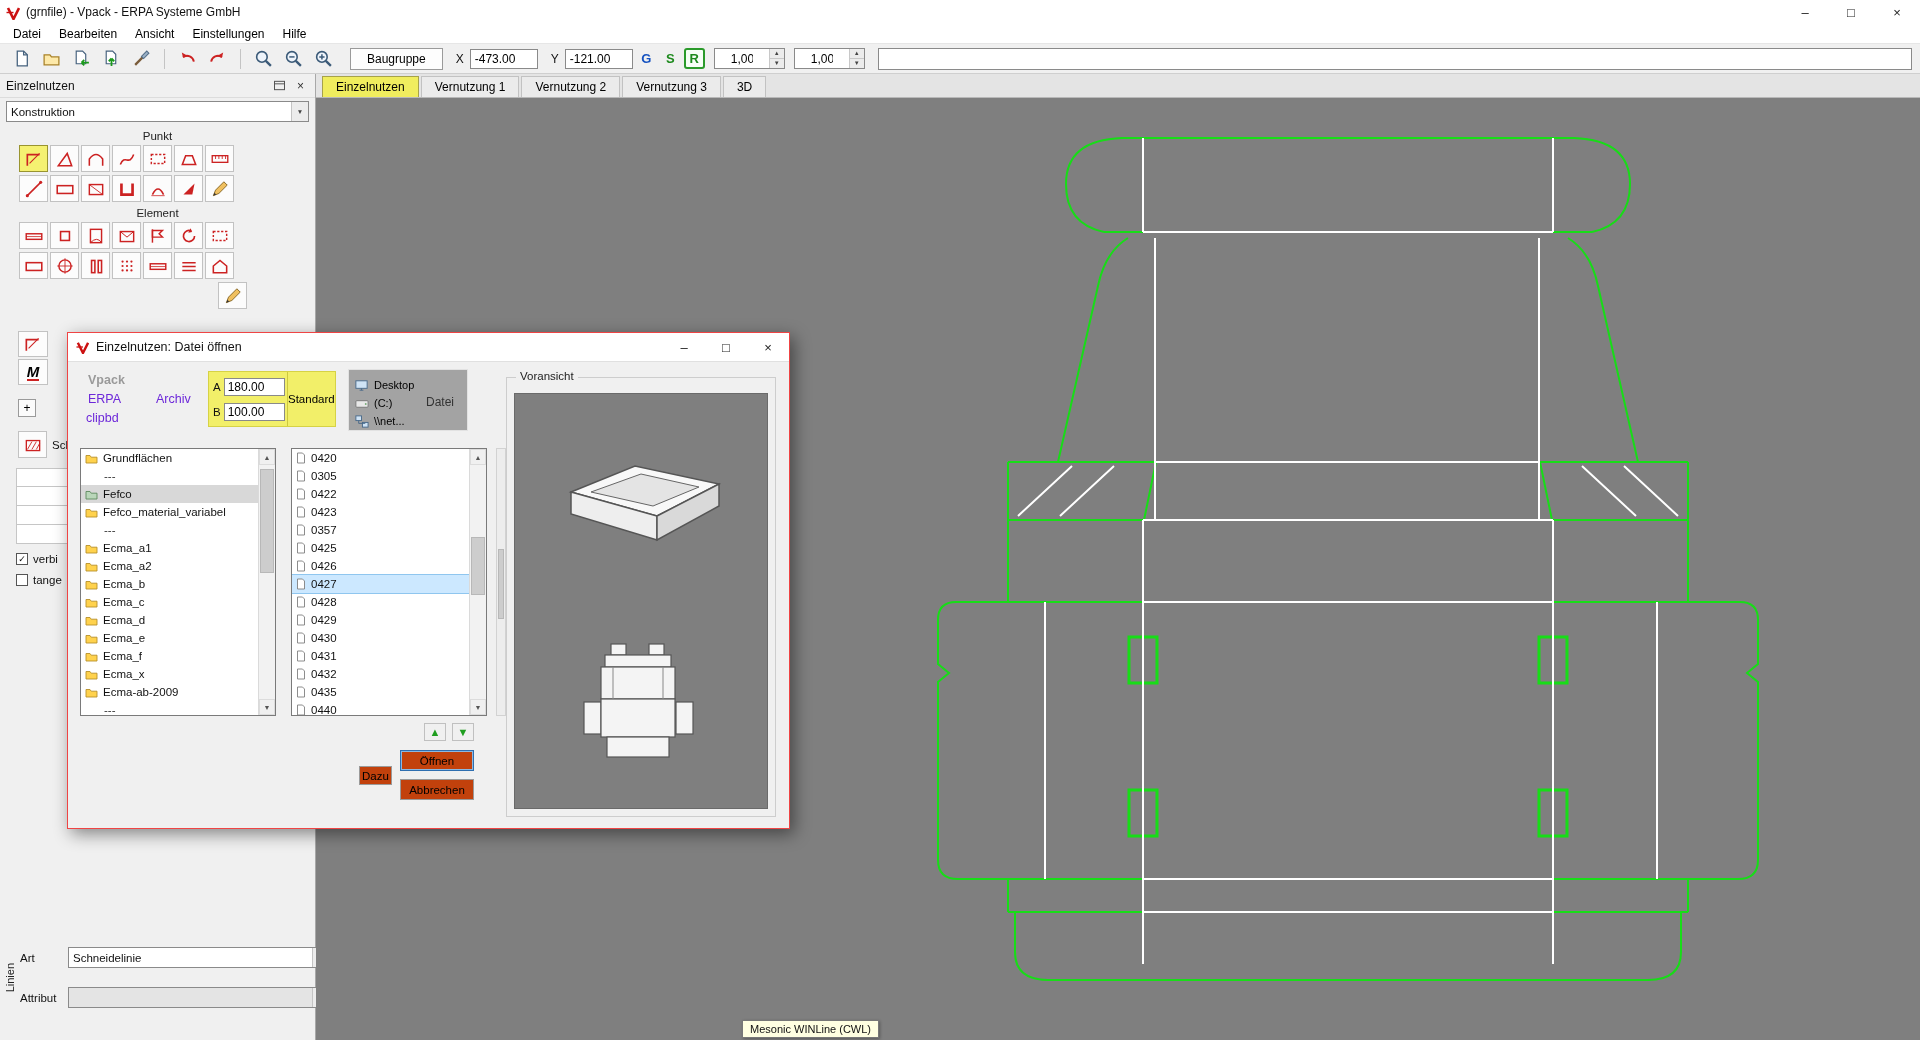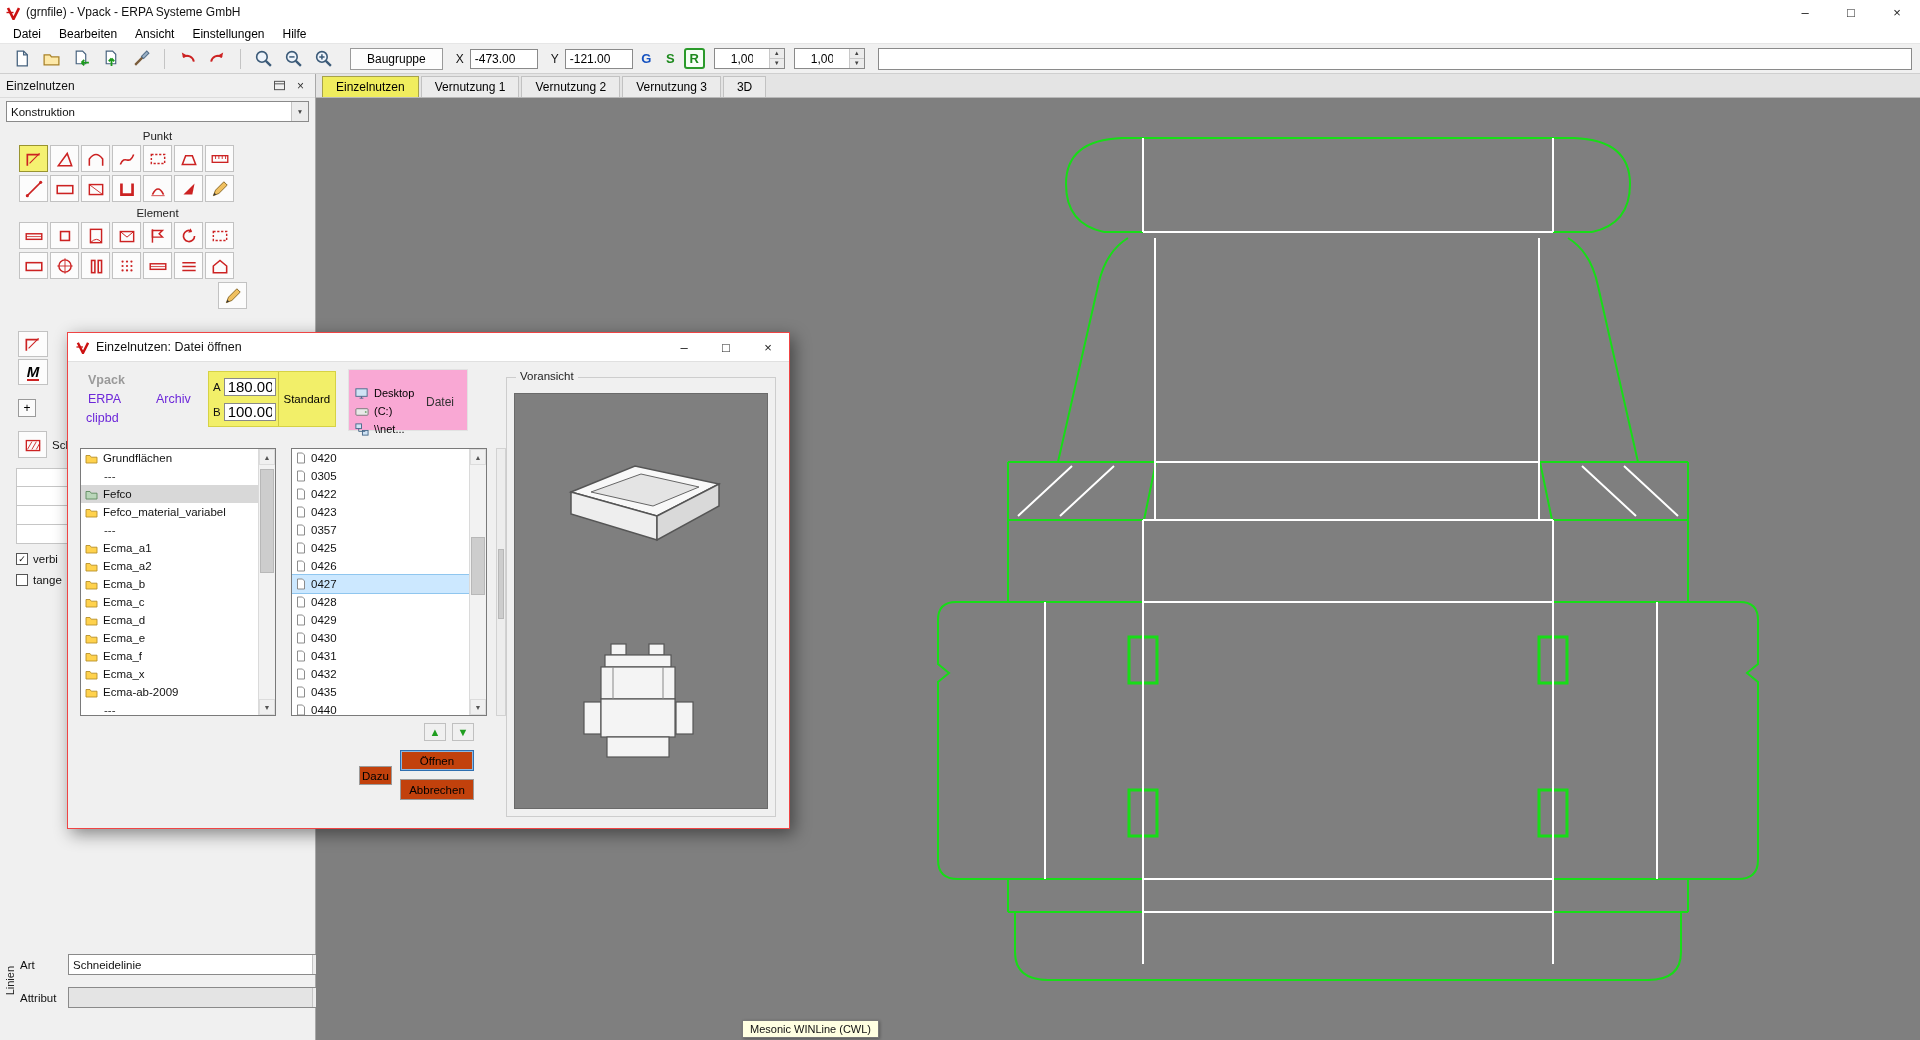--- a/index.html
+++ b/index.html
@@ -53,21 +53,21 @@
   .tallcol{display:flex;flex-direction:column;gap:2px;padding-left:18px;margin-top:22px}
   .plusbox{width:18px;height:18px;border:1px solid #9a9a9a;background:#fbfbfb;font-size:12px;line-height:15px;text-align:center;margin:14px 0 0 18px}
   .schrow{display:flex;align-items:center;gap:5px;padding-left:18px;margin-top:14px;font-size:11.5px}
   .emptyrows{margin:10px 0 0 16px;width:290px}
   .emptyrow{height:19px;background:#fff;border:1px solid #c6c6c6;border-top:none}
   .emptyrow:first-child{border-top:1px solid #c6c6c6}
   .cbrow{display:flex;align-items:center;gap:5px;padding-left:16px;margin-top:9px;font-size:11.5px}
   .cb{width:12px;height:12px;border:1px solid #555;background:#fff;font-size:9px;line-height:10px;text-align:center;color:#111}
   .lp-bottom{position:absolute;left:4px;bottom:32px;display:flex;gap:4px;align-items:center}
   .linien-tab{writing-mode:vertical-rl;transform:rotate(180deg);font-size:11px;color:#222;padding:2px 0}
-  .lp-rows{display:flex;flex-direction:column;gap:12px}
+  .lp-rows{display:flex;flex-direction:column;gap:19px}
   .lp-row{display:flex;align-items:center;gap:6px;font-size:11.5px}
   .lp-row .rlbl{width:42px}
   .combo.w218{width:262px}
   .combo.disabled{background:#e4e4e4;color:#777}
 
   
   .canvas-col{flex:1;display:flex;flex-direction:column;min-width:0}
   .tabbar{height:24px;background:#e4e4e4;display:flex;align-items:flex-end;padding-left:6px;gap:2px;border-bottom:1px solid #b8b8b8}
   .tab{padding:3px 13px;font-size:12px;border:1px solid #c2c2c2;border-bottom:none;background:#ebebeb}
   .tab.active{background:#f0ed5e;border-color:#a6a24a}
@@ -79,23 +79,23 @@
     border:1px solid #ef4444;box-shadow:4px 5px 16px rgba(0,0,0,.45);z-index:20}
   .dlg-title{height:29px;background:#fff;display:flex;align-items:center;gap:7px;padding-left:8px;border-bottom:1px solid #e0e0e0}
   .dlg-title .t{font-size:12.5px}
   .dlg-btns{margin-left:auto;display:flex;height:100%}
   .dlg-btn{width:42px;height:100%;border:none;background:none;font-size:13px;color:#222;display:flex;align-items:center;justify-content:center}
   .src-btn{position:absolute;background:none;border:none;font-size:12.5px;color:#6d28d9;text-align:left}
   .src-btn.dim{color:#9a9a9a;font-weight:bold}
   .ab-block{position:absolute;left:140px;top:38px;width:128px;height:56px;background:#f2ef69;border:1px solid #d6d245;display:flex}
   .ab-fields{display:flex;flex-direction:column;justify-content:space-around;padding:3px 2px 3px 4px;gap:2px}
   .ab-row{display:flex;align-items:center;gap:3px;font-size:11.5px}
-  .ab-row input{width:52px;height:18px;border:1px solid #8a8a8a;font-size:15px;padding:0 3px;font-family:inherit}
+  .ab-row input{width:61px;height:18px;border:1px solid #8a8a8a;font-size:12px;padding:0 3px;font-family:inherit}
   .standard-btn{flex:1;margin:0;background:#f2ef69;border:none;border-left:1px solid #cdc93e;font-size:11.5px}
-  .places{position:absolute;left:280px;top:36px;width:120px;height:62px;background:#f9a8d4;border:1px solid #e2e2e2;padding:14px 0 0 5px}
+  .places{position:absolute;left:280px;top:36px;width:120px;height:62px;background:#a3a3a3;border:1px solid #e2e2e2;padding:6px 0 0 5px}
   .place{display:flex;align-items:center;gap:5px;font-size:11px;height:18px;background:none;border:none;padding:0}
   .place svg{width:15px;height:15px}
   .datei-btn{position:absolute;left:358px;top:62px;background:none;border:none;font-size:12px;color:#333}
   .list{position:absolute;top:115px;height:268px;background:#fff;border:1px solid #7a7a7a;overflow:hidden}
   .list.folders{left:12px;width:196px}
   .list.files{left:223px;width:196px}
   .lrow{display:flex;align-items:center;height:18px;padding-left:4px;gap:5px;font-size:11.5px;white-space:nowrap;width:178px}
   .lrow.sep{padding-left:23px;color:#333}
   .lrow.sel-gray{background:#d8d8d8}
   .lrow.sel-blue{background:#cce8ff;outline:1px solid #8fc6ef}

